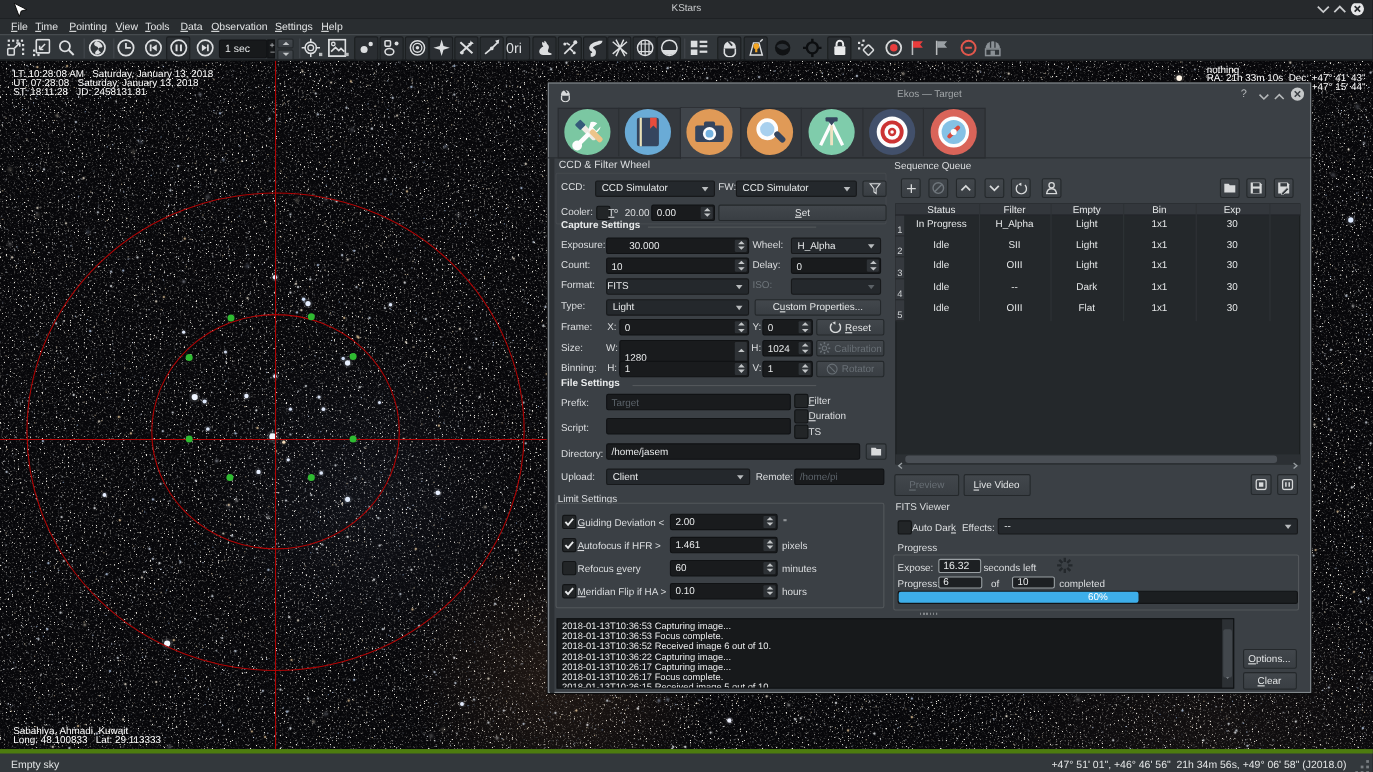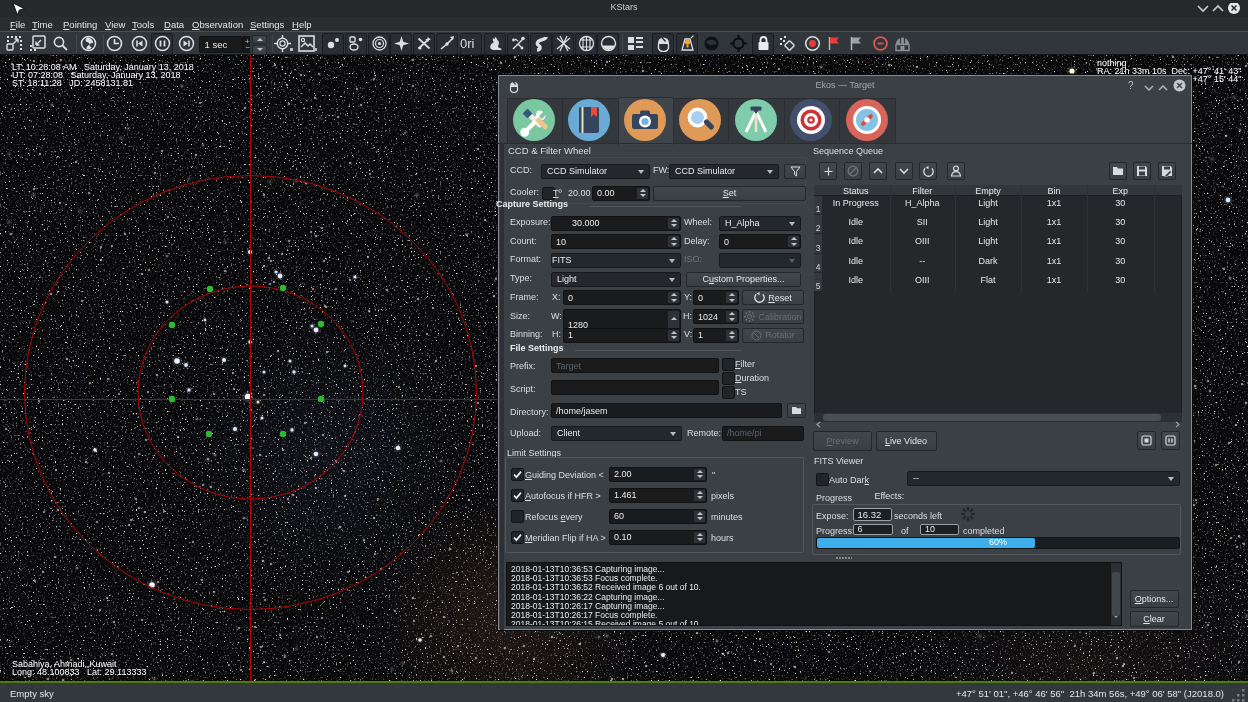--- a/index.html
+++ b/index.html
@@ -367,21 +367,21 @@
   <div class="btn" style="left:252px;top:34.5px;width:15px;height:9.5px">
       <div class="ua"></div>
     </div>
   <div class="btn" style="left:252px;top:45px;width:15px;height:9.5px">
       <div class="da"></div>
     </div>
   <div class="abs" style="left:290px;top:48px;width:3px;height:3px;background:#b9bcbe"></div>
   <div class="abs" style="left:314px;top:48px;width:3px;height:3px;background:#b9bcbe"></div>
 </div>
 
-<div class="abs" style="left:0;top:681px;width:1248px;height:21px;background:#33383c;border-top:2px solid #4d7c0f">
+<div class="abs" style="left:0;top:681px;width:1248px;height:21px;background:#33383c;border-top:4px solid #4d7c0f">
   <div class="lb" style="left:10px;top:5px;font-size:9.5px;color:#e3e5e6">Empty sky</div>
   <div class="lb" style="right:24px;top:5px;font-size:9.5px;color:#e3e5e6">+47° 51' 01", +46° 46' 56"&nbsp;&nbsp;21h 34m 56s, +49° 06' 58" (J2018.0)</div>
   <svg class="abs" style="right:2px;top:6px" width="14" height="14">
       <g fill="#787d81">
         <rect x="10" y="0" width="2.5" height="2.5"></rect>
         <rect x="5" y="5" width="2.5" height="2.5"></rect>
         <rect x="10" y="5" width="2.5" height="2.5"></rect>
         <rect x="0" y="10" width="2.5" height="2.5"></rect>
         <rect x="5" y="10" width="2.5" height="2.5"></rect>
         <rect x="10" y="10" width="2.5" height="2.5"></rect>
@@ -508,21 +508,21 @@
   <div class="lb" style="left:568px;top:188px;font-size:9px;color:#dcdee0;">20.00</div>
   <div class="inp" style="left:592px;top:185.5px;width:58px;height:15px">
       <span style="color:#e8eaeb;font-size:9px;margin-left:4px">0.00</span>
       <div class="spud">
         <div class="ua"></div>
         <div class="da"></div>
       </div>
     </div>
   <div class="btn" style="left:653px;top:185.5px;width:153px;height:15px;color:#e3e5e6;font-size:9px"><u>S</u>et</div>
 
-  <div class="lb" style="left:496px;top:199px;font-size:9px;color:#e9ebec;text-align:center;"><b>Capture Settings</b></div>
+  <div class="lb" style="left:510px;top:199px;font-size:9px;color:#e9ebec;text-align:center;"><b>Capture Settings</b></div>
   <div class="abs" style="left:589px;top:206px;width:153px;height:1px;background:#53575b"></div>
 
   <div class="lb" style="left:510px;top:217px;font-size:9px;color:#dcdee0;">Exposure:</div>
   <div class="inp" style="left:551px;top:215.5px;width:130px;height:15px">
       <span style="color:#e8eaeb;font-size:9px;margin-left:20px">30.000</span>
       <div class="spud">
         <div class="ua"></div>
         <div class="da"></div>
       </div>
     </div>
@@ -858,21 +858,21 @@
   <div class="btn" style="left:1161px;top:431px;width:19px;height:19px;color:#e3e5e6;font-size:9px">
       <svg width="11" height="11">
         <rect x="1" y="1" width="9" height="9" rx="1.5" stroke="#d8dadb" stroke-width="1.2" fill="none"></rect>
         <path d="M4 3.5v4M7 3.5v4" stroke="#d8dadb" stroke-width="1.4"></path>
       </svg>
     </div>
 
   <div class="lb" style="left:814px;top:456px;font-size:9px;color:#dcdee0;">FITS Viewer</div>
   <div class="cb" style="left:816px;top:473px"></div>
   <div class="lb" style="left:829px;top:474.5px;font-size:9px;color:#dcdee0;">Auto Dar<u>k</u></div>
-  <div class="lb" style="left:874.5px;top:474.5px;font-size:9px;color:#dcdee0;margin-top:16px;">Effects:</div>
+  <div class="lb" style="left:874.5px;top:474.5px;font-size:9px;color:#dcdee0;">Effects:</div>
   <div class="cmb" style="left:907px;top:470.5px;width:273px;height:15px">
       <span style="color:#e8eaeb;font-size:9px;margin-left:5px">--</span>
       <span class="dar" style="border-top-color:#b9bcbe"></span>
     </div>
 
   <div class="lb" style="left:816px;top:493px;font-size:9px;color:#dcdee0;">Progress</div>
   <div class="abs" style="left:812px;top:503.5px;width:369px;height:51px;border:1px solid #53575b;border-radius:2px"></div>
   <div class="lb" style="left:816px;top:510.5px;font-size:9px;color:#dcdee0;">Expose:</div>
   <div class="inp lightb" style="left:852.5px;top:507.5px;width:39px;height:13px">
       <span style="color:#e8eaeb;font-size:9.5px;margin-left:4px">16.32</span>

